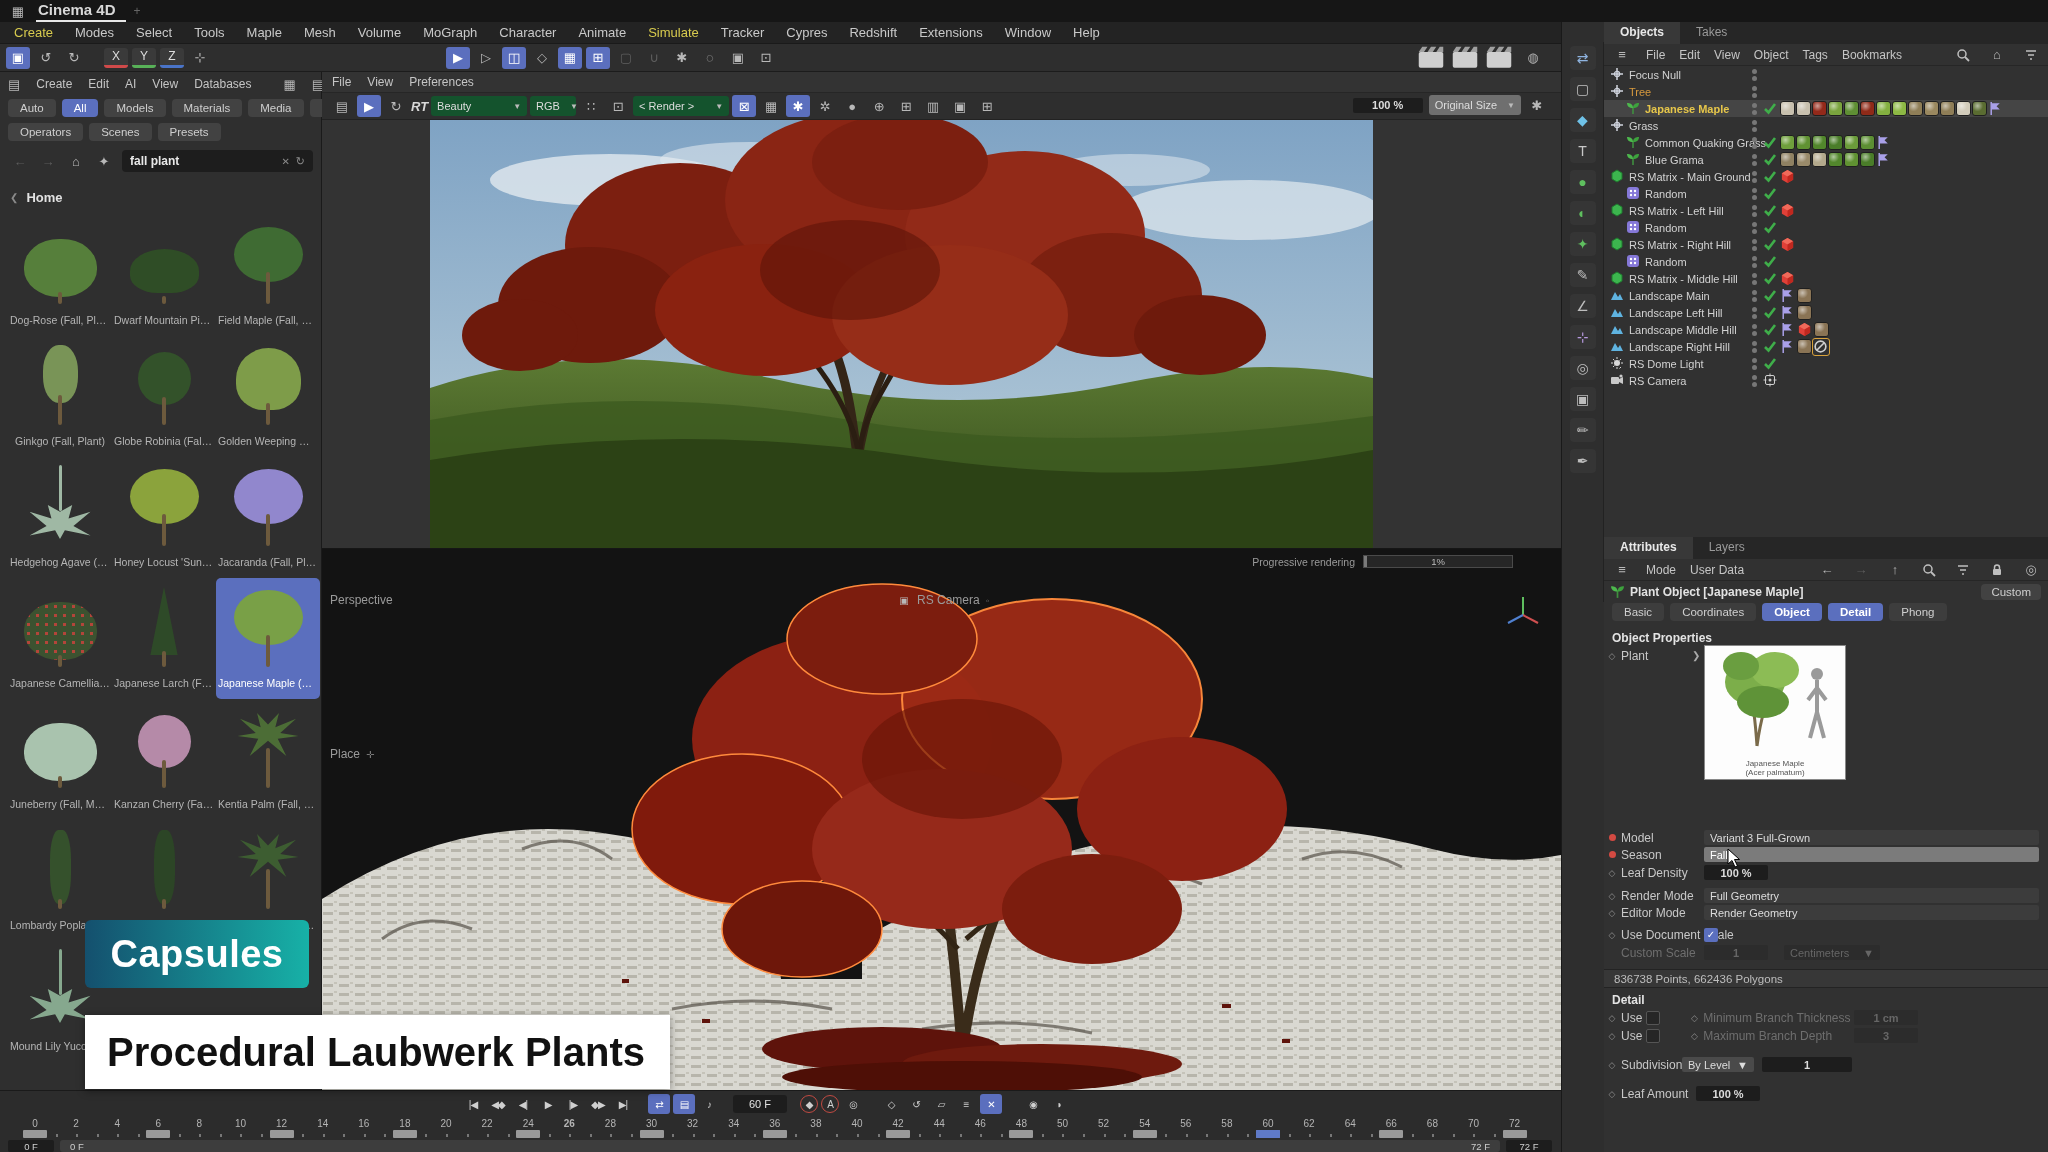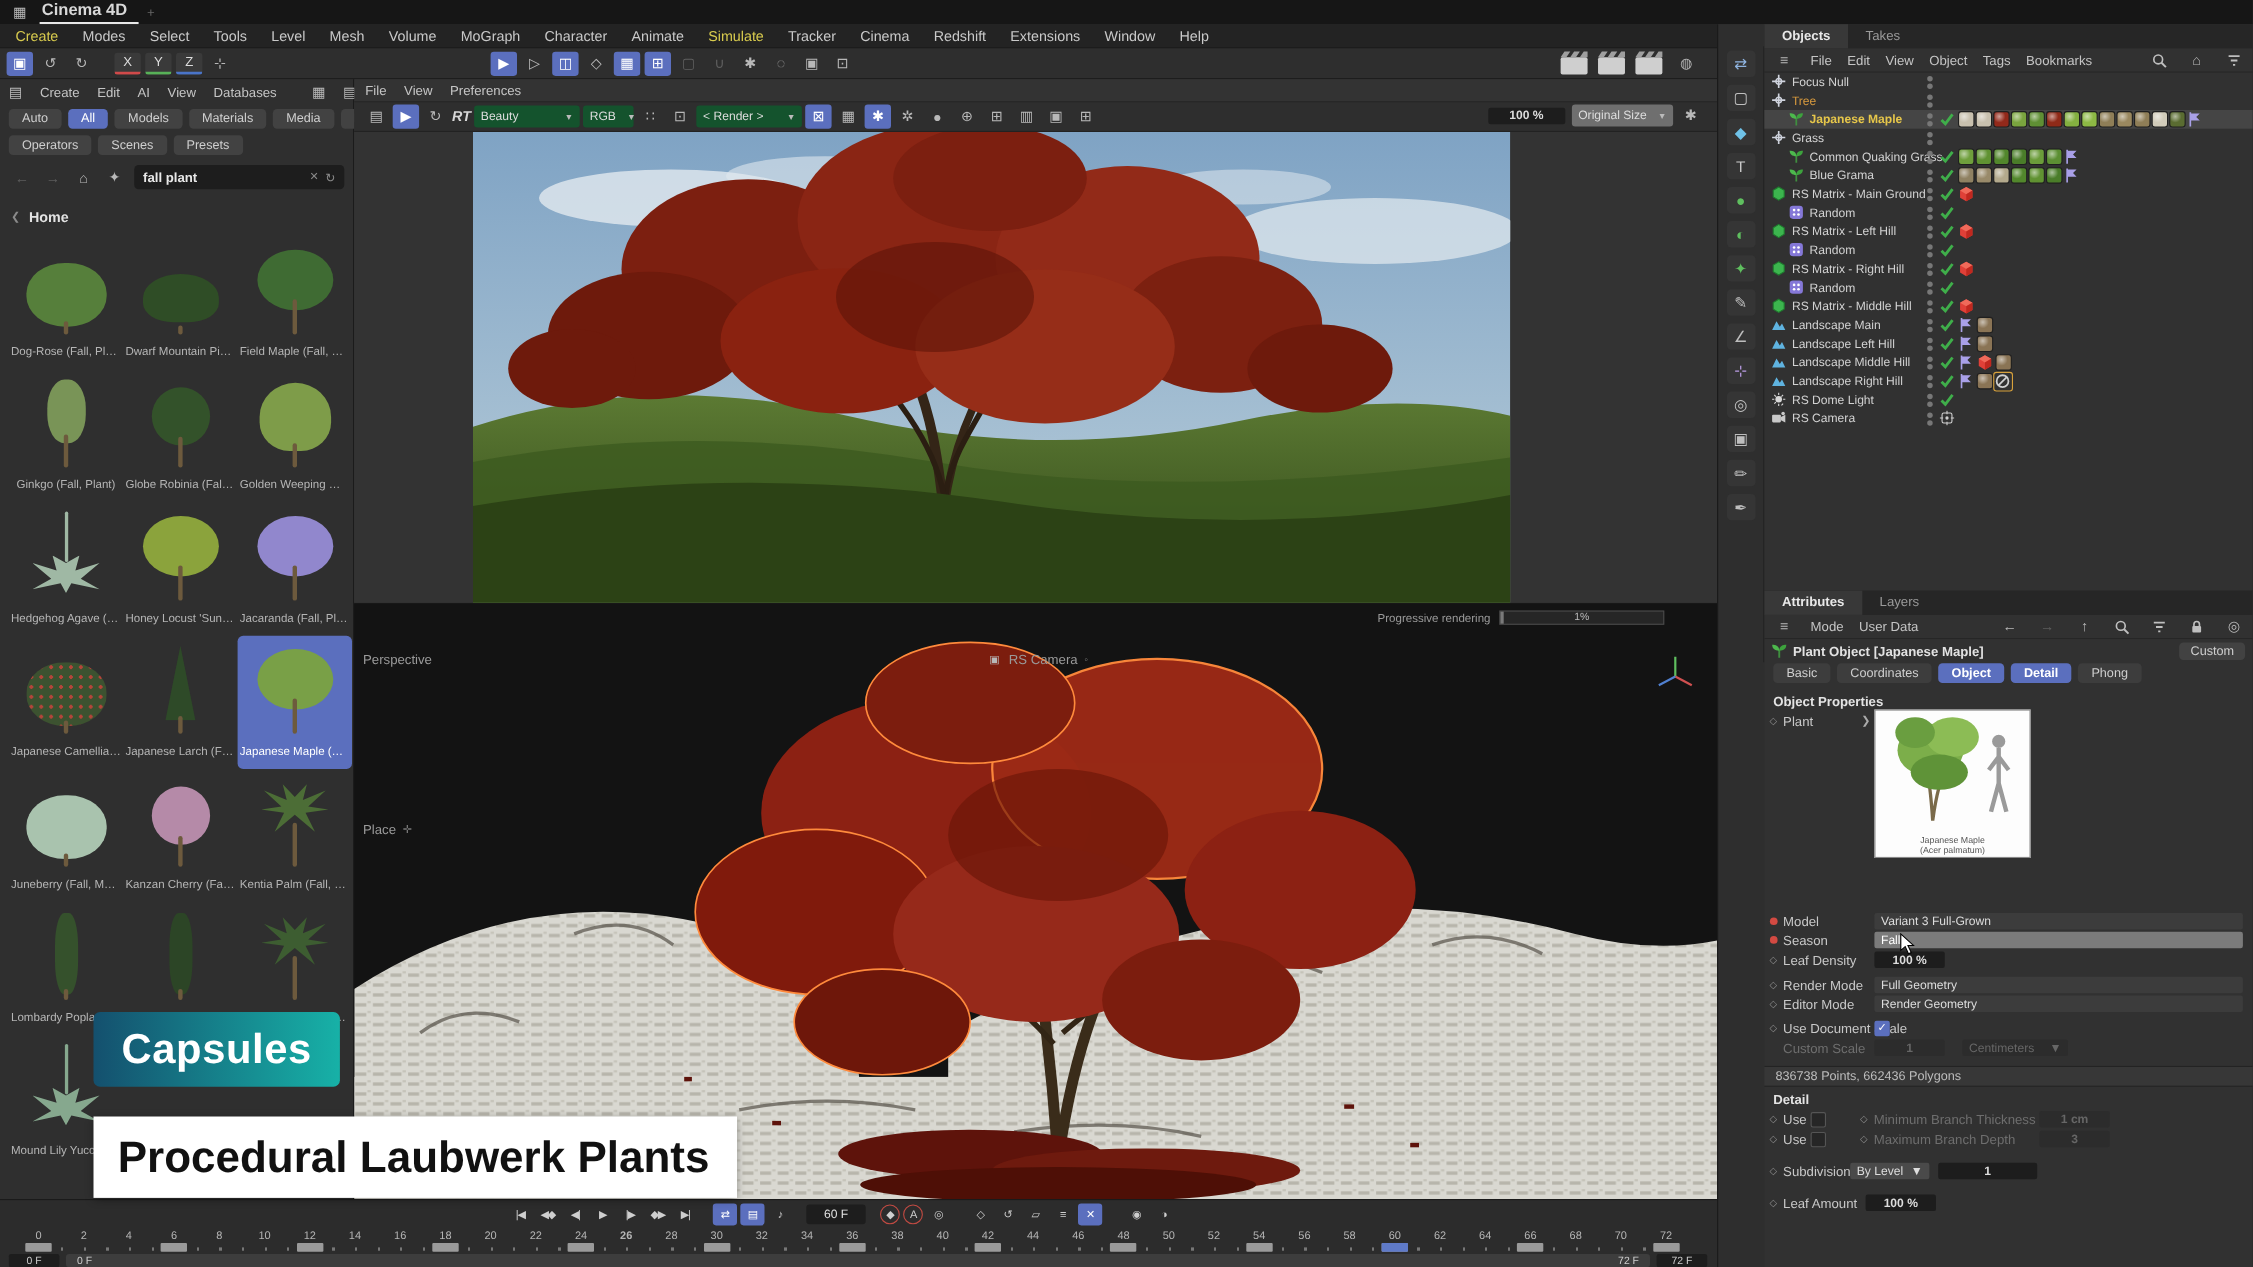--- a/index.html
+++ b/index.html
@@ -132,29 +132,29 @@
     <span class="ico">▦</span>
     <span class="ttl">Cinema 4D</span>
     <span style="color:#666;font-size:12px;">+</span>
   </div>
 
   <nav id="menubar" class="abs">
       <span class="hl">Create</span>
       <span>Modes</span>
       <span>Select</span>
       <span>Tools</span>
-      <span>Level</span>
+      <span>Maple</span>
       <span>Mesh</span>
       <span>Volume</span>
       <span>MoGraph</span>
       <span>Character</span>
       <span>Animate</span>
       <span class="hl">Simulate</span>
       <span>Tracker</span>
-      <span>Cinema</span>
+      <span>Cypres</span>
       <span>Redshift</span>
       <span>Extensions</span>
       <span>Window</span>
       <span>Help</span>
     </nav>
 
   <div id="toolbar" class="abs">
     <span class="ibtn on">▣</span>
     <span class="ibtn">↺</span>
     <span class="ibtn">↻</span>

